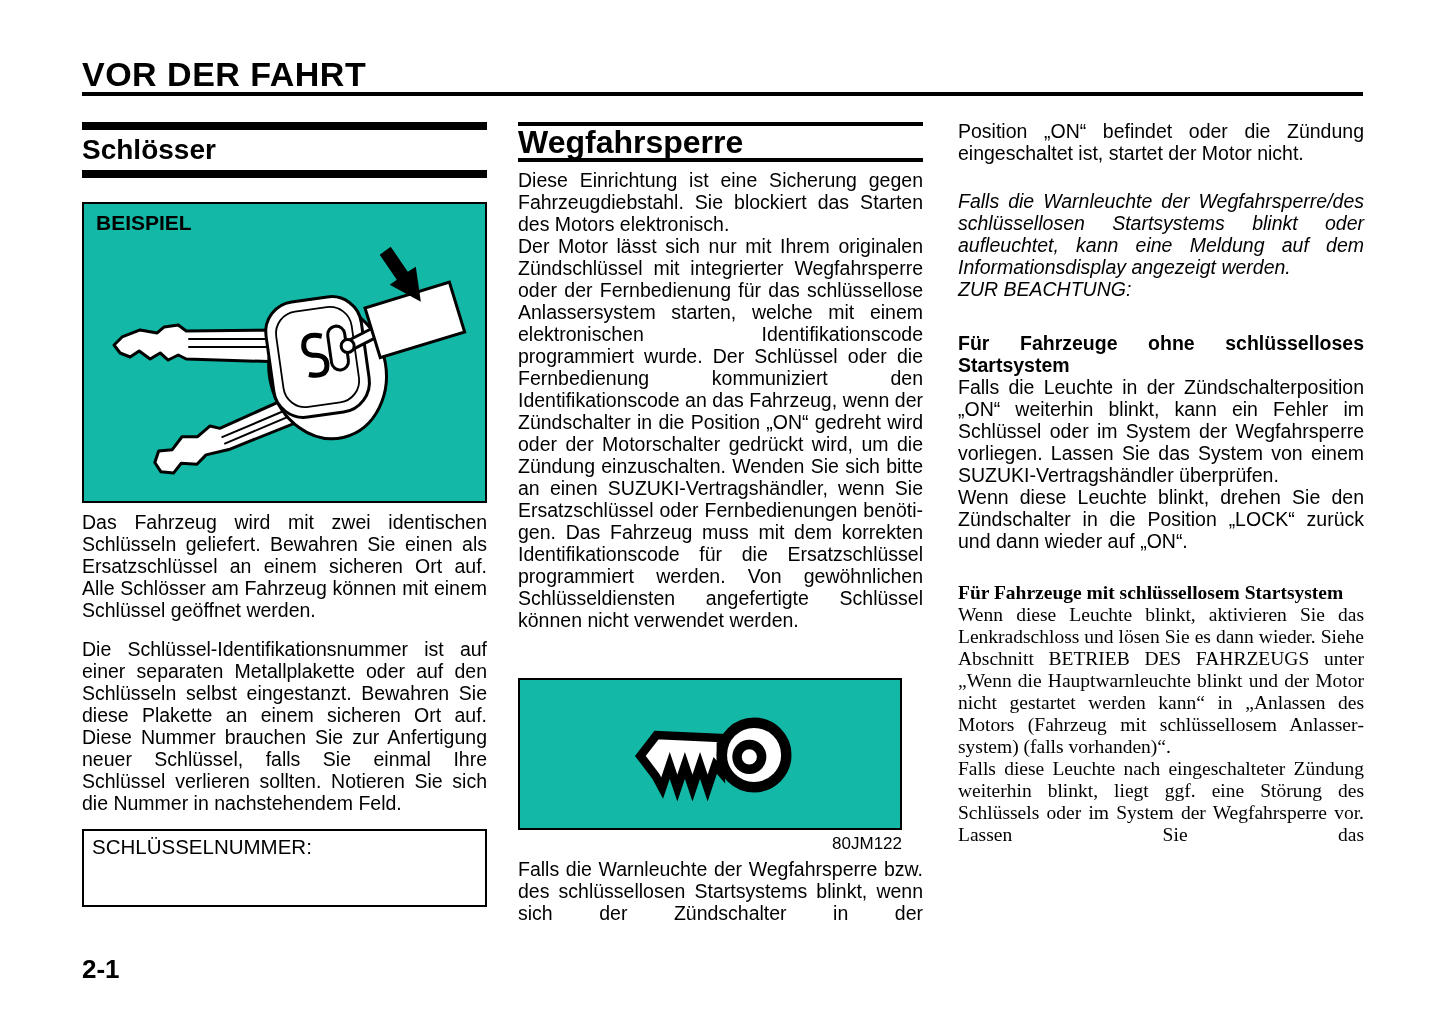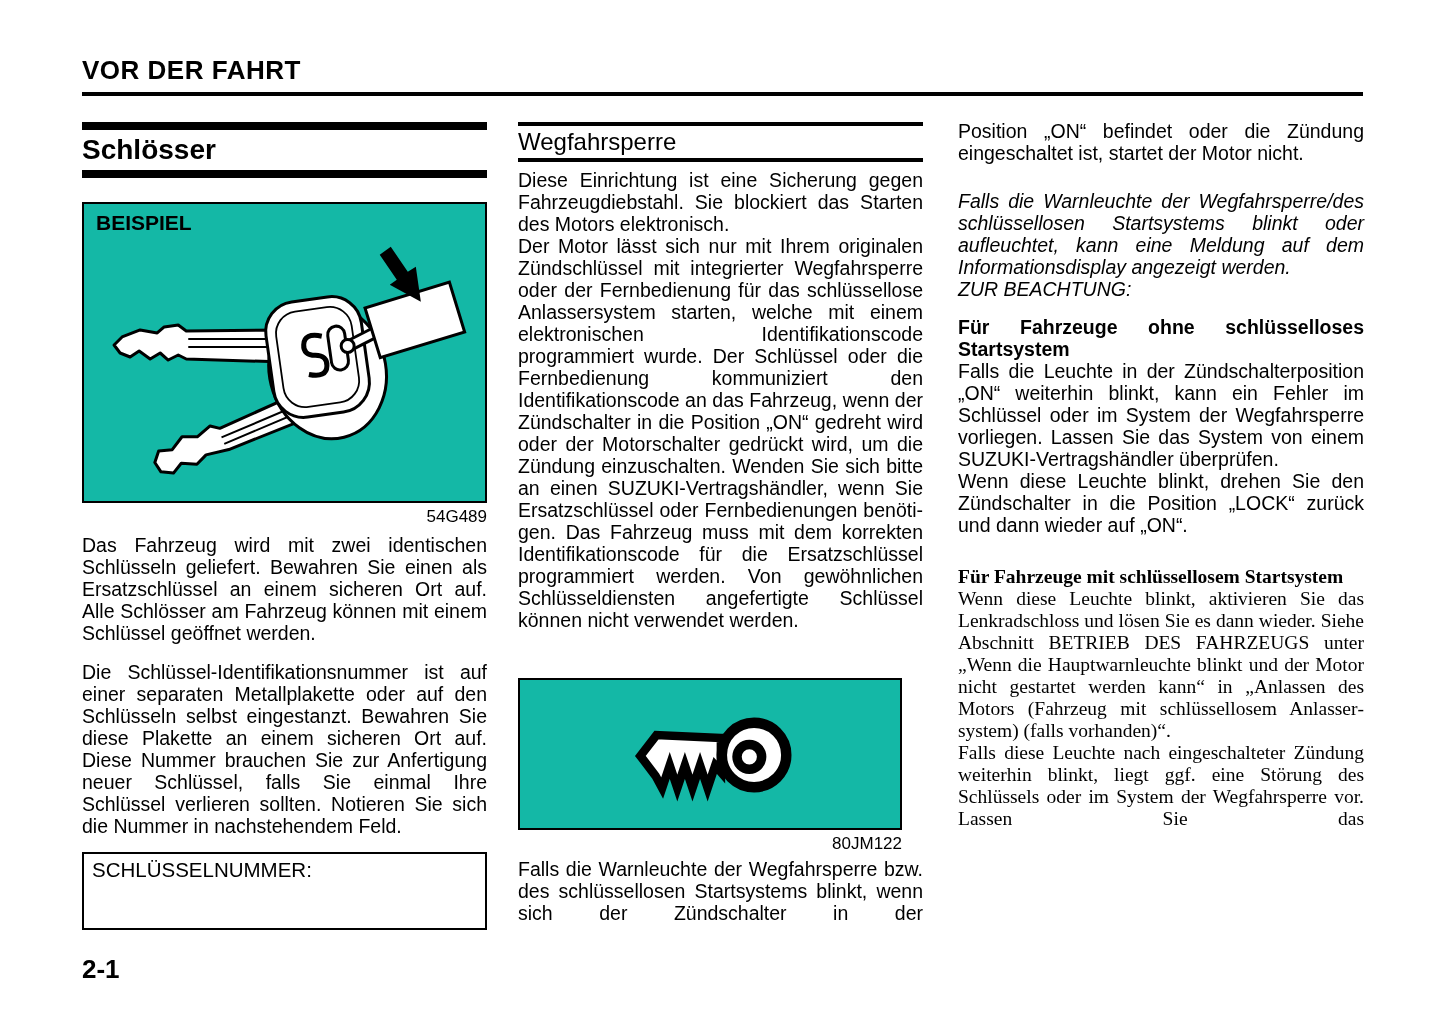--- a/index.html
+++ b/index.html
@@ -1,55 +1,55 @@
 <!DOCTYPE html>
 <html lang="de"><head>
 <meta charset="utf-8">
 <style>
   html,body{margin:0;padding:0;background:#e8e8e8;}
   .page{
     position:relative;width:1445px;height:1026px;background:#ffffff;
     font-family:"Liberation Sans","DejaVu Sans",sans-serif;color:#000;
     overflow:hidden;margin:0 auto;
   }
-  .hdr-title{position:absolute;left:82px;top:55px;font-size:26px;font-weight:bold;letter-spacing:.5px;}
+  .hdr-title{position:absolute;left:82px;top:55px;font-size:34px;font-weight:bold;letter-spacing:.5px;}
   .hdr-rule{position:absolute;left:82px;top:92px;width:1281px;height:4px;background:#000;}
 
   .col{position:absolute;font-size:19.5px;line-height:22px;}
   #col1{left:82px;top:122px;width:405px;}
   #col2{left:518px;top:122px;width:405px;height:900px;}
   #col3{left:958px;top:120px;width:406px;}
   .col p{margin:0;text-align:justify;}
   .cont{text-align-last:justify;}
 
   .section-heading{border-top:8px solid #000;border-bottom:8px solid #000;padding:4px 0;
     font-size:28px;line-height:32px;font-weight:bold;}
   .sub-heading{border-top:4px solid #000;border-bottom:4px solid #000;padding:2px 0;
-    font-size:24px;line-height:28px;font-weight:normal;}
+    font-size:32px;line-height:28px;font-weight:bold;}
 
   .figure{position:relative;border:2px solid #000;background:#14b8a6;}
   #figure-keys{margin-top:24px;height:297px;}
   .figure-label{position:absolute;top:8px;left:12px;font-size:21px;font-weight:bold;}
   .figure-caption{text-align:right;font-size:17px;line-height:19px;margin-top:4px;}
   .figure svg{position:absolute;left:0;top:0;width:100%;height:100%;}
 
   #col1 .p1{margin-top:8px;}
   #col1 .p2{margin-top:17px;}
   #key-number-box{border:2px solid #000;box-sizing:border-box;height:78px;margin-top:15px;padding:4px 8px;}
   #key-number-box .label{font-size:20.5px;line-height:24px;}
   .page-number{position:absolute;left:82px;top:954px;font-size:26px;font-weight:bold;}
 
   #col2 .p1{margin-top:7px;}
   #fig2wrap{position:absolute;left:0;top:556px;width:384px;}
   #figure-immobilizer{height:152px;box-sizing:border-box;}
   #col2-p3{position:absolute;left:0;top:736px;width:405px;}
 
   .note{font-style:italic;margin-top:26px;}
   .subsec-title{font-weight:bold;margin:0;}
-  #sub1{margin-top:16px;}
+  #sub1{margin-top:32px;}
   #sub2{margin-top:30px;font-family:Liberation Serif, serif;}
 </style>
 </head>
 <body>
 
 <div class="page">
 
   <div class="hdr-title">VOR DER FAHRT</div>
   <div class="hdr-rule"></div>
 
@@ -85,21 +85,20 @@
         </g>
 
         <g transform="translate(330,114) rotate(-17)">
           <rect x="-44" y="-26" width="88" height="52" fill="#fff" stroke="#000" stroke-width="3"></rect>
         </g>
 
         <polygon points="295,49 306,41 323,66 331,61 336,96 305,79 312,74" fill="#000"></polygon>
       </svg>
       <div class="figure-label">BEISPIEL</div>
     </div>
-    <div class="figure-caption">54G489</div>
 
     <p class="p1">Das Fahrzeug wird mit zwei identischen Schlüsseln geliefert. Bewahren Sie einen als Ersatzschlüssel an einem sicheren Ort auf. Alle Schlösser am Fahrzeug können mit einem Schlüssel geöffnet werden.</p>
     <p class="p2">Die Schlüssel-Identifikationsnummer ist auf einer separaten Metallplakette oder auf den Schlüsseln selbst eingestanzt. Bewahren Sie diese Plakette an einem sicheren Ort auf. Diese Nummer brauchen Sie zur Anfer­tigung neuer Schlüssel, falls Sie einmal Ihre Schlüssel verlieren sollten. Notieren Sie sich die Nummer in nachstehendem Feld.</p>
 
     <div id="key-number-box">
       <div class="label">SCHLÜSSELNUMMER:</div>
     </div>
   </div>
 
   <div class="col" id="col2">

